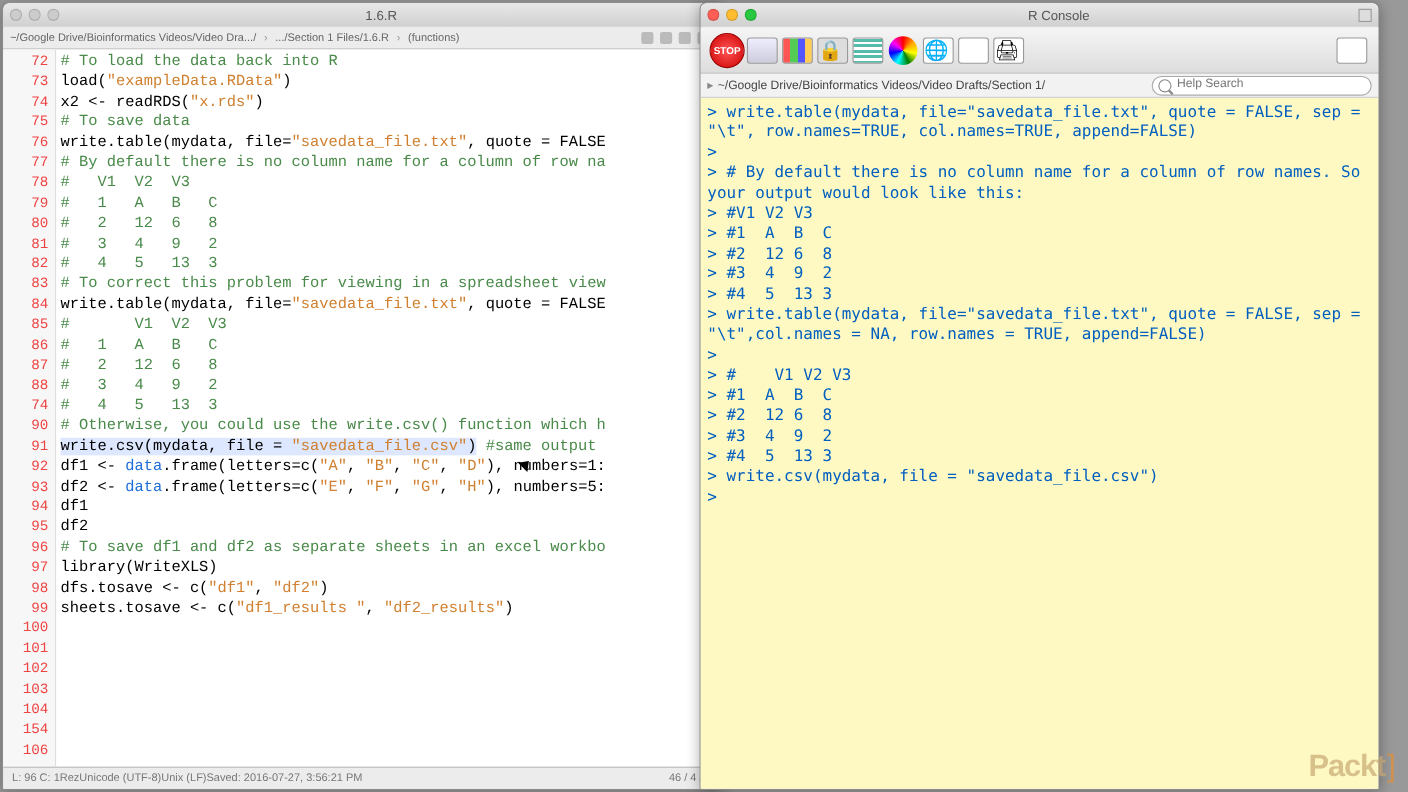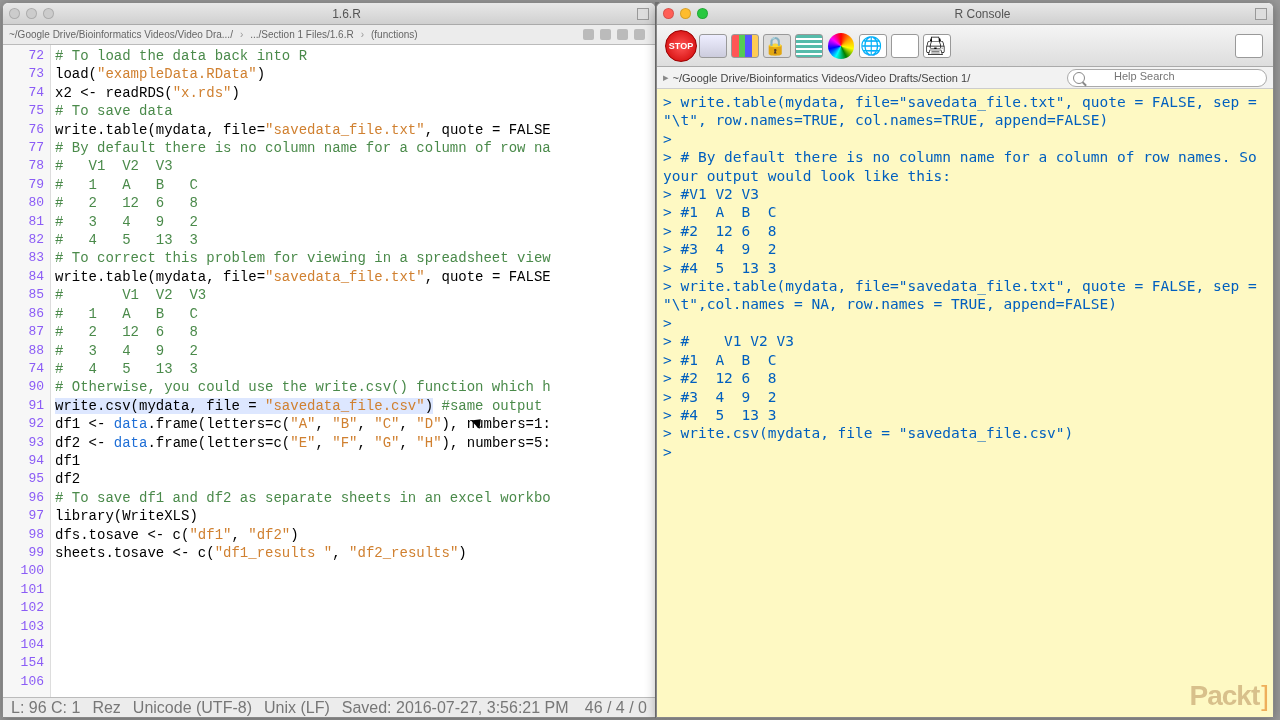--- a/index.html
+++ b/index.html
@@ -1,20 +1,20 @@
 <!DOCTYPE html>
 <html><head>
 <meta charset="utf-8">
 <style>
 * { box-sizing: border-box; margin: 0; padding: 0; }
 body { width: 1280px; height: 720px; font-family: Menlo, Monaco, "Courier New", monospace; font-size: 13px; background: #999; position: relative; overflow: hidden; }
 
 .window { position: absolute; background: #fff; border: 1px solid #888; border-radius: 6px 6px 0 0; box-shadow: 0 2px 12px rgba(0,0,0,0.3); display: flex; flex-direction: column; }
 .win-editor { left: 2px; top: 2px; width: 654px; height: 716px; }
-.win-console { left: 656px; top: 2px; width: 618px; height: 716px; }
+.win-console { left: 636px; top: 2px; width: 618px; height: 716px; }
 
 .titlebar { height: 22px; background: linear-gradient(#e8e8e8,#d0d0d0); border-bottom: 1px solid #aaa; display: flex; align-items: center; padding: 0 6px; border-radius: 6px 6px 0 0; font-family: -apple-system, "Helvetica Neue", sans-serif; }
 .traffic { display: flex; gap: 6px; margin-right: 10px; }
 .dot { width: 11px; height: 11px; border-radius: 50%; border: 1px solid rgba(0,0,0,0.15); }
 .dot.red { background: #ff5f57; }
 .dot.yellow { background: #febc2e; }
 .dot.green { background: #28c840; }
 .dot.dim { background: #ccc; }
 .title-txt { flex: 1; text-align: center; color: #555; font-size: 12px; }
 .title-ico { width: 12px; height: 12px; background: #ddd; border: 1px solid #999; margin-left: 8px; }
@@ -29,32 +29,32 @@
 .stop { background: radial-gradient(#ff5555,#cc0000); color: #fff; font-family: sans-serif; font-size: 9px; font-weight:bold; border-radius:50%; border:1px solid #900;}
 .ico-sq { width:28px; height:24px; border:1px solid #999; border-radius:3px; background:#fff; }
 
 .rc-pathbar { height: 22px; background: #f2f2f2; border-bottom: 1px solid #ccc; display:flex; align-items:center; padding:0 6px; font-size:11px; font-family:-apple-system,sans-serif; }
 .rc-path { color:#444; }
 .help-search { margin-left:auto; width:200px; height:18px; border:1px solid #aaa; border-radius:10px; padding:0 6px 0 22px; font-size:11px; position:relative; background:#fff; }
 .search-ico { position:absolute; left:5px; top:2px; width:12px; height:12px; border:1.5px solid #888; border-radius:50%; }
 .search-ico::after { content:""; position:absolute; width:5px; height:1.5px; background:#888; bottom:-2px; right:-3px; transform:rotate(45deg); }
 
 .editor-body { flex:1; display:flex; overflow:hidden; background:#fff; }
-.gutter { width: 48px; background:#f7f7f7; border-right:1px solid #ddd; padding-top:2px; text-align:right; color:#8b5cf6; font-size:13px; line-height:18.4px; }
+.gutter { width: 48px; background:#f7f7f7; border-right:1px solid #ddd; padding-top:2px; text-align:right; color:#ef4444; font-size:13px; line-height:18.4px; }
 .gutter div { padding-right:6px; }
 .code { flex:1; padding:2px 4px; font-size:14px; line-height:18.4px; white-space:pre; color:#000; overflow:hidden; position:relative; }
 .code .c { color:#4a8a4a; } 
 .code .s { color:#d08030; } 
 .code .k { color:#1e6ed6; } 
 .hl { background: rgba(120,160,255,0.25); }
 
 .console-body { flex:1; padding:4px 6px; font-size:14.5px; line-height:18.4px; white-space:pre-wrap; color:#005fbf; font-family:Monaco,Menlo,monospace; background:#fef9c3; overflow:hidden; }
 .console-body .p { color:#005fbf; }
 
-.statusbar { height:20px; background:#ececec; border-top:1px solid #bbb; display:flex; align-items:center; font-size:16px; color:#777; padding:0 8px; font-family:-apple-system,sans-serif; gap:12px; }
+.statusbar { height:20px; background:#ececec; border-top:1px solid #bbb; display:flex; align-items:center; font-size:10px; color:#777; padding:0 8px; font-family:-apple-system,sans-serif; }
 
 .cursor-arrow { position:absolute; left:471px; top:413px; width:12px; height:18px; pointer-events:none; }
 .cursor-arrow::before { content:""; position:absolute; border-left:8px solid #000; border-top:6px solid transparent; border-bottom:6px solid transparent; transform:rotate(-45deg); }
 
 .packt { position:absolute; right:12px; bottom:8px; font-family:sans-serif; font-size:28px; font-weight:600; color:#c8a874; opacity:0.7; letter-spacing:-1px;margin-left:45px; }
 .packt::after { content:"]"; color:#e89030; font-weight:400; margin-left:2px; }
 
 .splitter { position:absolute; left:655px; top:2px; width:4px; height:716px; background:#777; cursor:col-resize; }
 </style>
 </head>
@@ -174,19 +174,19 @@
     <div style="flex:1"></div>
     <div class="tb-btn">
         <div class="ico-sq"></div>
       </div>
   </div>
   <div class="rc-pathbar">
     <span style="margin-right:4px;color:#888">▸</span>
     <span class="rc-path">~/Google Drive/Bioinformatics Videos/Video Drafts/Section 1/</span>
     <div class="help-search">
       <div class="search-ico"></div>
-      <input style="border: none; outline: none; width: 100%; font-size: 11px; background: transparent; margin-left: 24px;" placeholder="Help Search">
+      <input style="border: none; outline: none; width: 100%; font-size: 11px; background: transparent;" placeholder="Help Search">
     </div>
   </div>
   <div class="console-body" id="console"><div class="p">&gt; write.table(mydata, file="savedata_file.txt", quote = FALSE, sep = "\t", row.names=TRUE, col.names=TRUE, append=FALSE)</div><div class="p">&gt; </div><div class="p">&gt; # By default there is no column name for a column of row names. So your output would look like this:</div><div class="p">&gt; #V1 V2 V3</div><div class="p">&gt; #1  A  B  C</div><div class="p">&gt; #2  12 6  8</div><div class="p">&gt; #3  4  9  2</div><div class="p">&gt; #4  5  13 3</div><div class="p">&gt; write.table(mydata, file="savedata_file.txt", quote = FALSE, sep = "\t",col.names = NA, row.names = TRUE, append=FALSE)</div><div class="p">&gt; </div><div class="p">&gt; #    V1 V2 V3</div><div class="p">&gt; #1  A  B  C</div><div class="p">&gt; #2  12 6  8</div><div class="p">&gt; #3  4  9  2</div><div class="p">&gt; #4  5  13 3</div><div class="p">&gt; write.csv(mydata, file = "savedata_file.csv")</div><div class="p">&gt; </div></div>
 </div>
 
 <div class="packt">Packt</div>
 
 </body></html>

